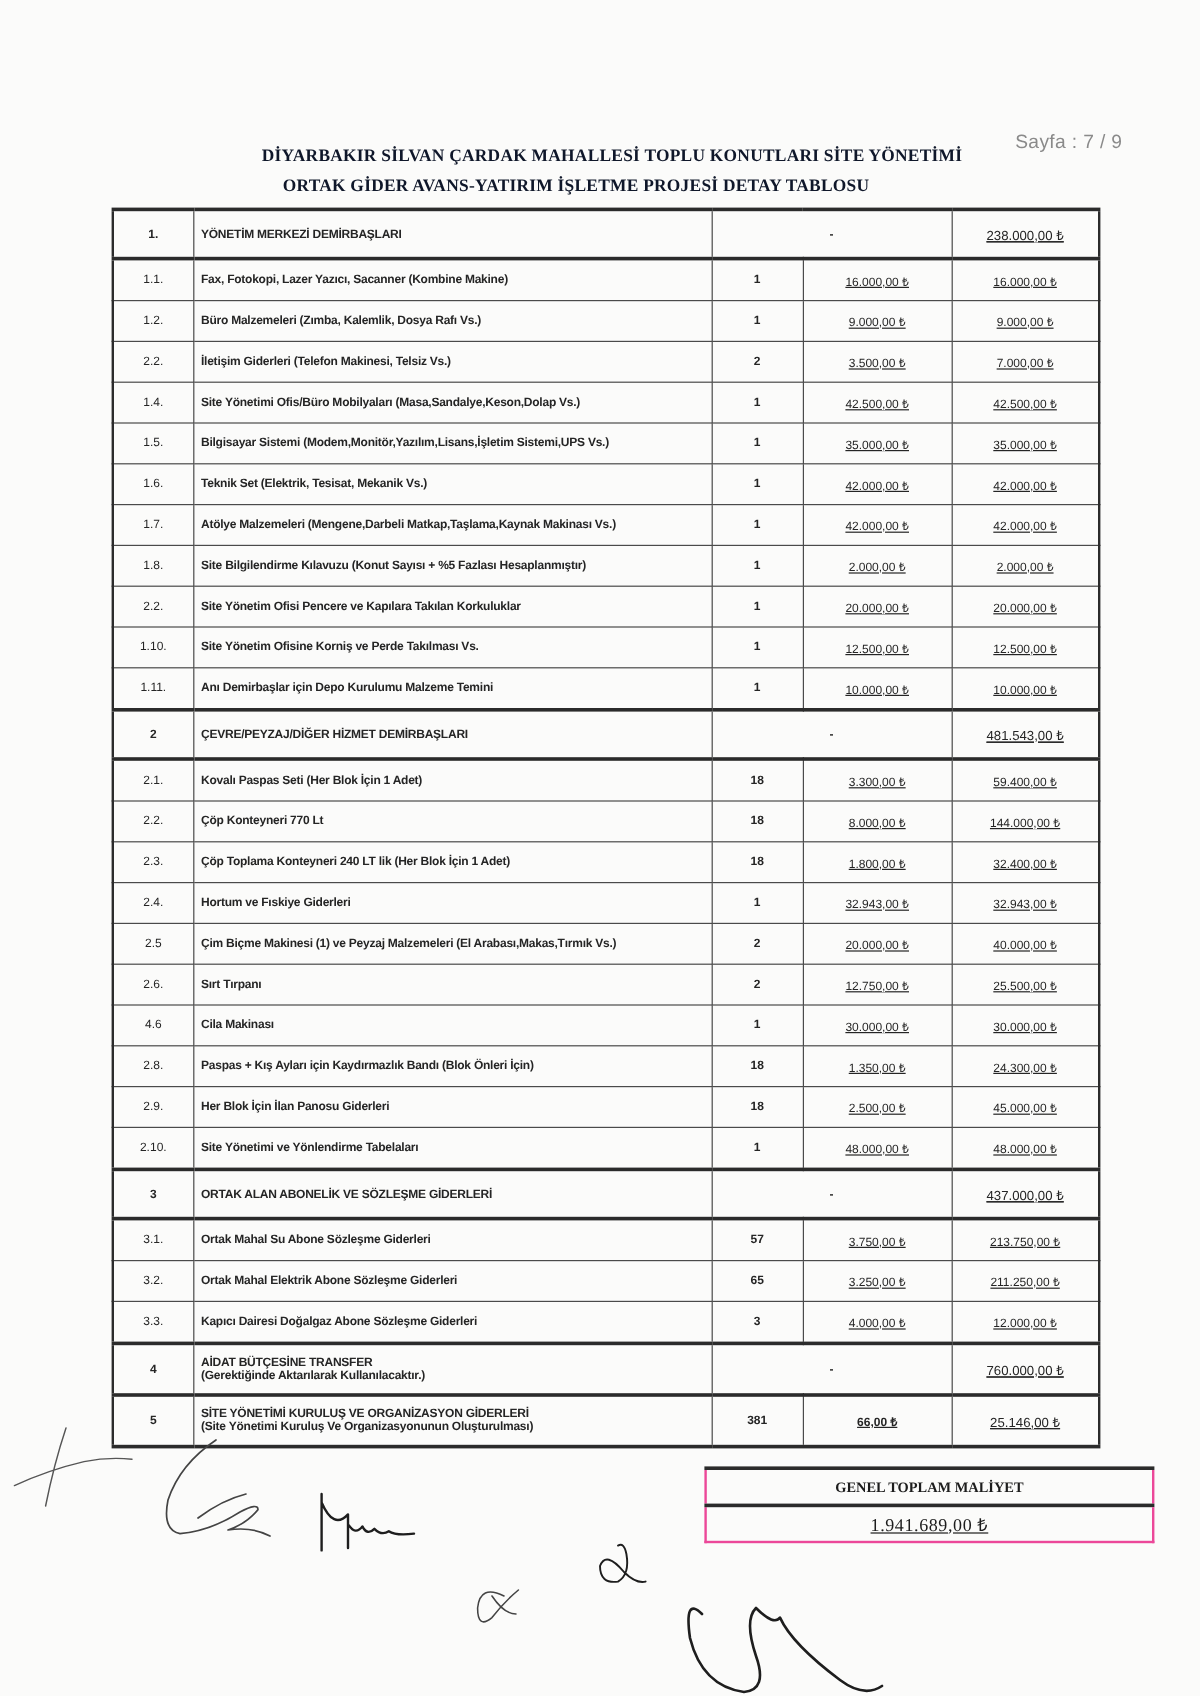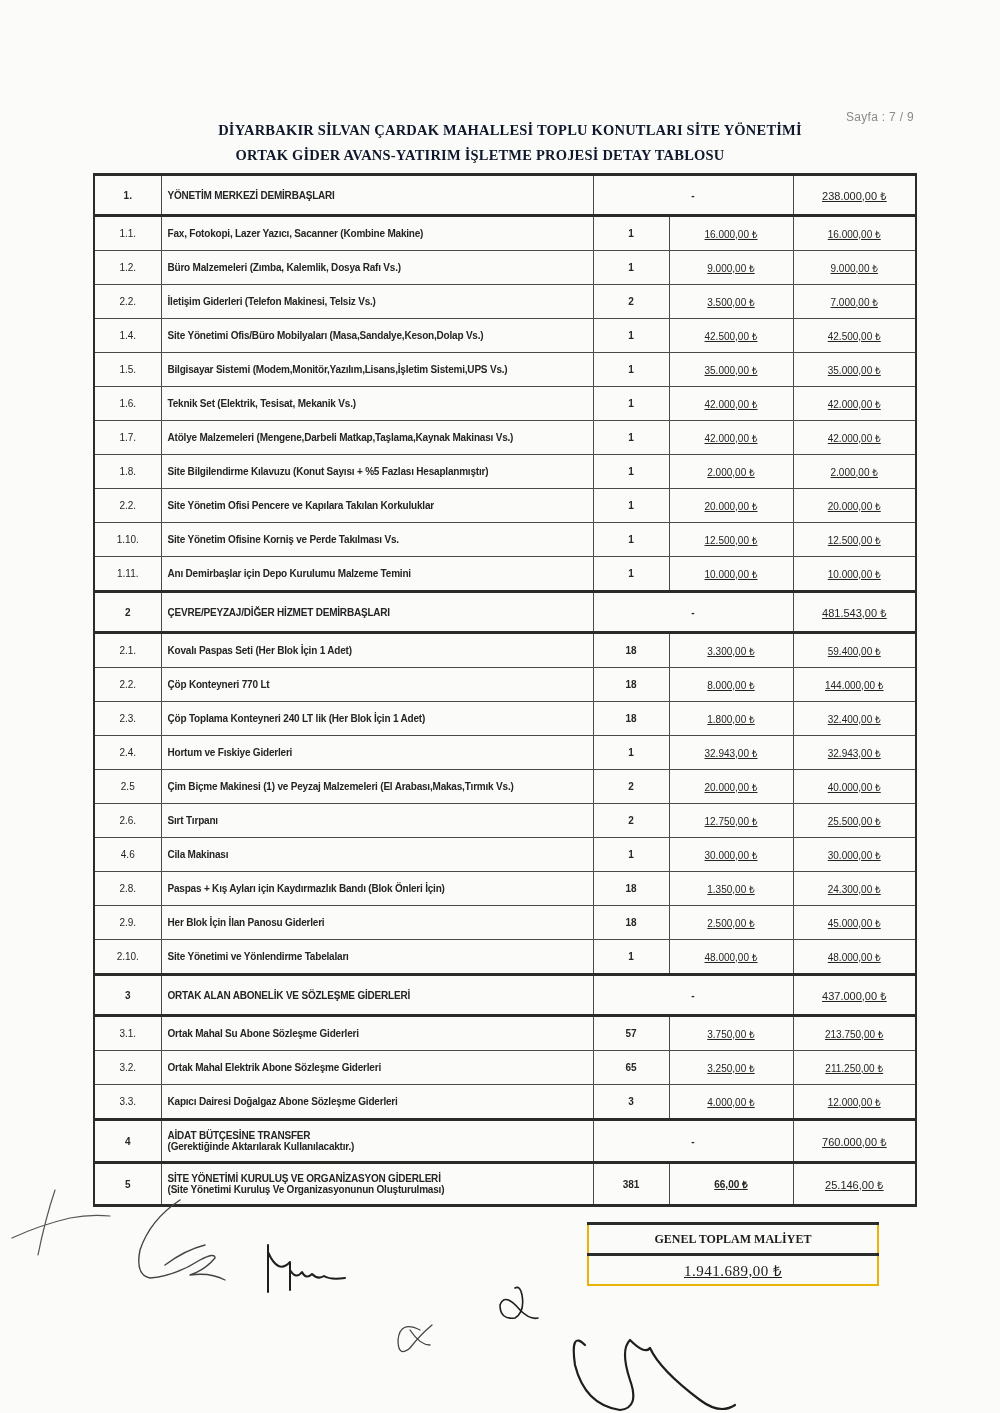--- a/index.html
+++ b/index.html
@@ -5,21 +5,21 @@
   html, body { margin: 0; padding: 0; }
   body {
     width: 1000px; height: 1413px; overflow: hidden;
     background: #fbfbfa;
     font-family: "Liberation Sans", sans-serif;
     color: #1d1d1d;
     position: relative;
   }
   .page-no {
     position: absolute; left: 846px; top: 110px;
-    font-size: 12px; color: #8a8a8a; letter-spacing: 0.3px;
+    font-size: 16px; color: #8a8a8a; letter-spacing: 0.3px;
   }
   .title {
     position: absolute; left: 150px; width: 700px; text-align: center;
     font-family: Liberation Serif, serif;
     font-weight: bold; font-size: 14.5px; color: #0f172a; letter-spacing: 0.2px;
   }
   .t1 { top: 122px; left: 160px; }
   .t2 { top: 147px; left: 130px; }
 
   table.main {
@@ -41,22 +41,22 @@
   td.unit, td.total { text-align: center; font-size: 10px; text-decoration: underline; }
   tr.section td { border-top: 3px solid #2b2b2b; border-bottom: 3px solid #2b2b2b; height: 38px; font-weight: bold; }
   tr.section td.desc { font-size: 10px; font-weight: bold; text-transform: none; }
   tr.section td.total span { text-decoration: underline; font-weight: normal; font-size: 11px; }
   tr.section td.dash { text-align: center; }
   tr.section.tall td { height: 40px; }
   .desc-sub { display: block; font-weight: bold; }
   table.main { border: 2px solid #2b2b2b; }
 
   .grand {
-    position: absolute; left: 587px; top: 1222px; width: 292px;
-    border: 2px solid #eab308; border-collapse: collapse;
+    position: absolute; left: 587px; top: 1222px; width: 375px;
+    border: 2px solid #ec4899; border-collapse: collapse;
   }
   .grand td {
     border: 1px solid #2b2b2b; border-top: 3px solid #2b2b2b;
     text-align: center; height: 26px;
     font-family: "Liberation Serif", serif;
   }
   .grand .lbl { font-weight: bold; font-size: 12px; }
   .grand .val { font-size: 15px; text-decoration: underline; letter-spacing: 0.5px; }
 
   .sig { position: absolute; }

